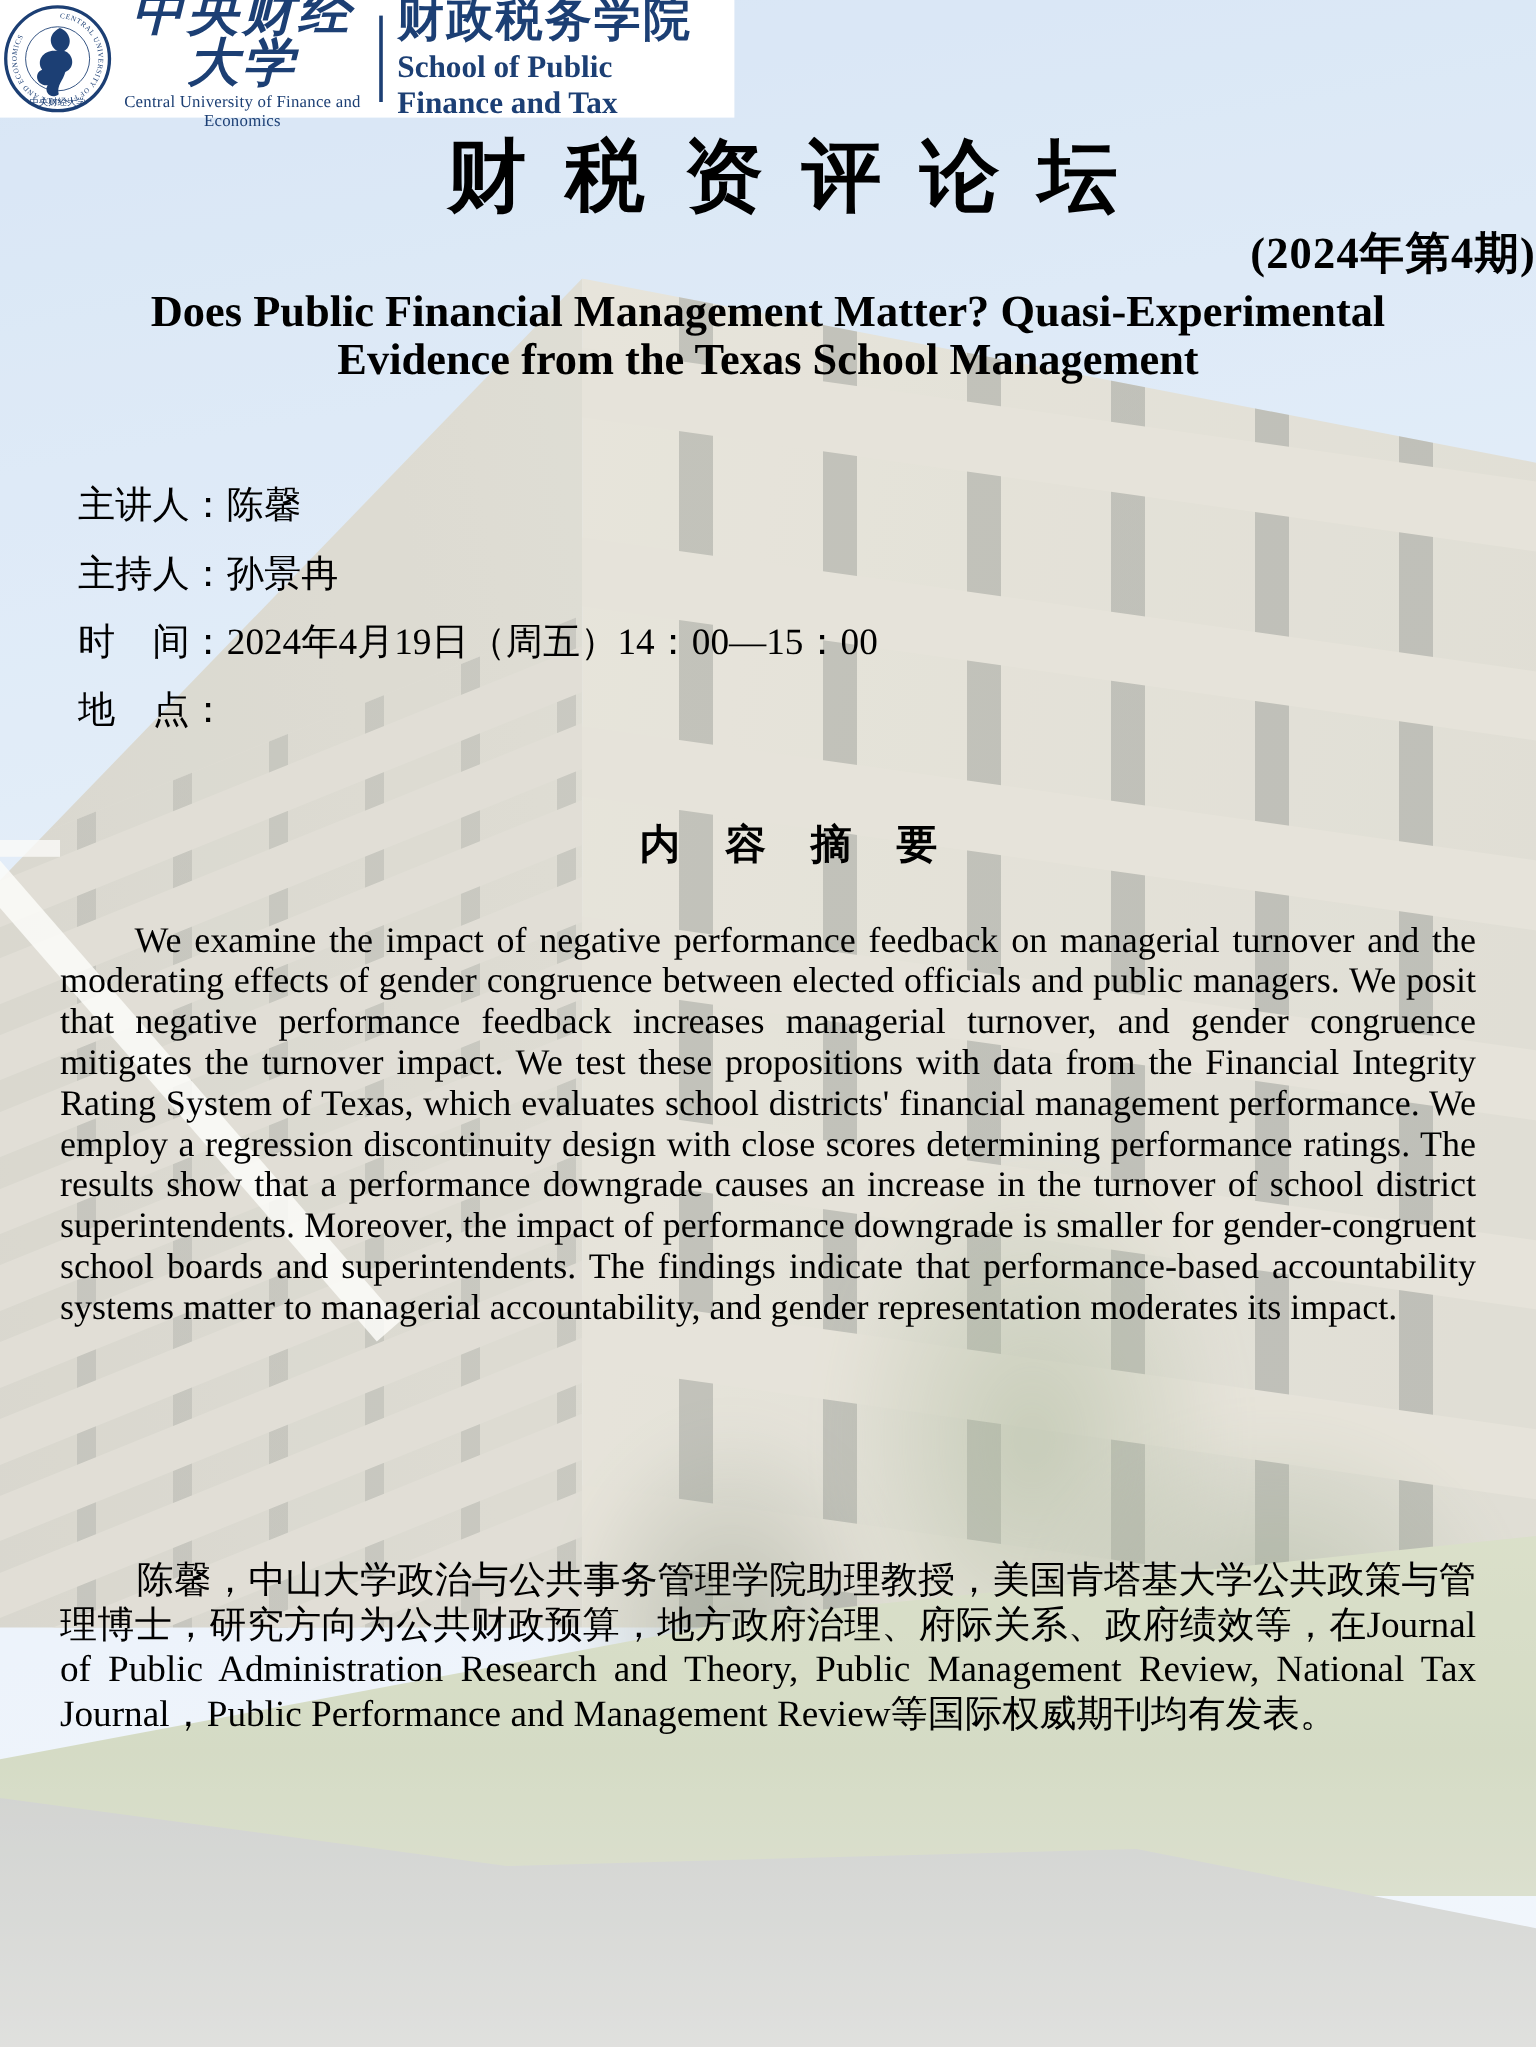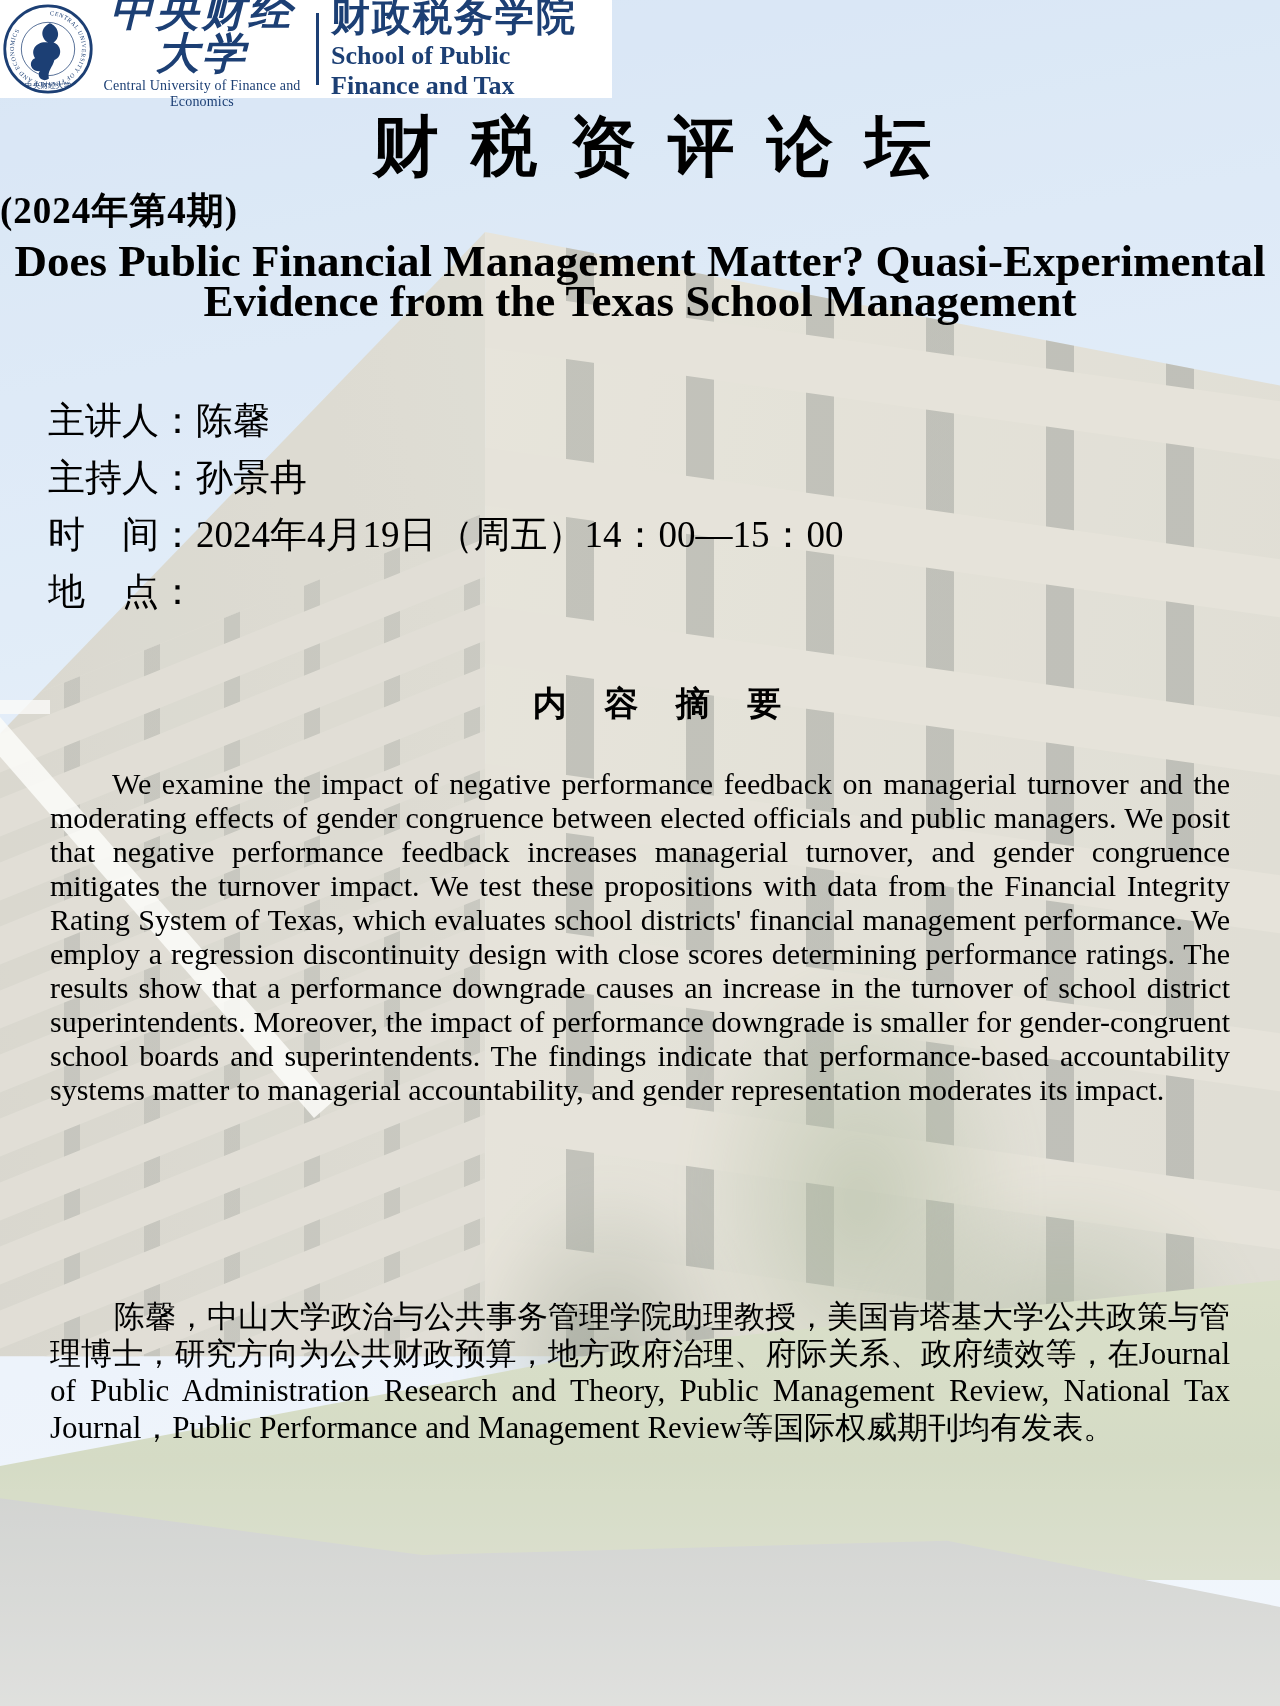--- a/index.html
+++ b/index.html
@@ -66,26 +66,26 @@
     font-family:"Liberation Serif","DejaVu Serif",serif;}
   .univ-en{font-size:14px;margin-top:3px;letter-spacing:.2px;}
   .logo-divider{width:3px;height:72px;background:#1c3f74;margin:0 12px;flex:0 0 auto;}
   .school-group{color:#1c3f74;text-align:left;}
   .school-zh{font-size:39px;font-weight:bold;line-height:1.05;
     font-family:"Liberation Sans","DejaVu Sans",sans-serif;letter-spacing:2px;}
   .school-en{font-size:26px;font-weight:bold;margin-top:3px;}
 
   .main-title{position:absolute;top:102px;left:0;width:100%;text-align:center;
     font-size:66px;font-weight:bold;letter-spacing:8px;padding-left:16px;}
-  .issue{position:absolute;top:186px;left:0;width:100%;text-align:left;
+  .issue{position:absolute;top:186px;left:0;width:100%;text-align:right;
     font-size:37px;font-weight:bold;letter-spacing:1px;}
   .en-title{position:absolute;top:241px;left:0;width:100%;text-align:center;
-    font-size:45px;font-weight:bold;line-height:40px;}
+    font-size:37px;font-weight:bold;line-height:40px;}
 
-  .info{position:absolute;left:48px;top:392px;font-size:37px;}
+  .info{position:absolute;left:65px;top:392px;font-size:31px;}
   .info-row{height:57px;display:flex;align-items:center;}
   .info-label{white-space:pre;}
   .info-value{white-space:pre;}
 
   .abs-heading{position:absolute;top:681px;left:0;width:100%;text-align:center;
     font-size:34px;font-weight:bold;letter-spacing:14px;
     font-family:"Liberation Sans","DejaVu Sans",sans-serif;margin-left:24px;}
 
   .abstract{position:absolute;left:50px;top:767px;width:1180px;
     font-size:30px;line-height:34px;text-align:justify;text-indent:62px;}

